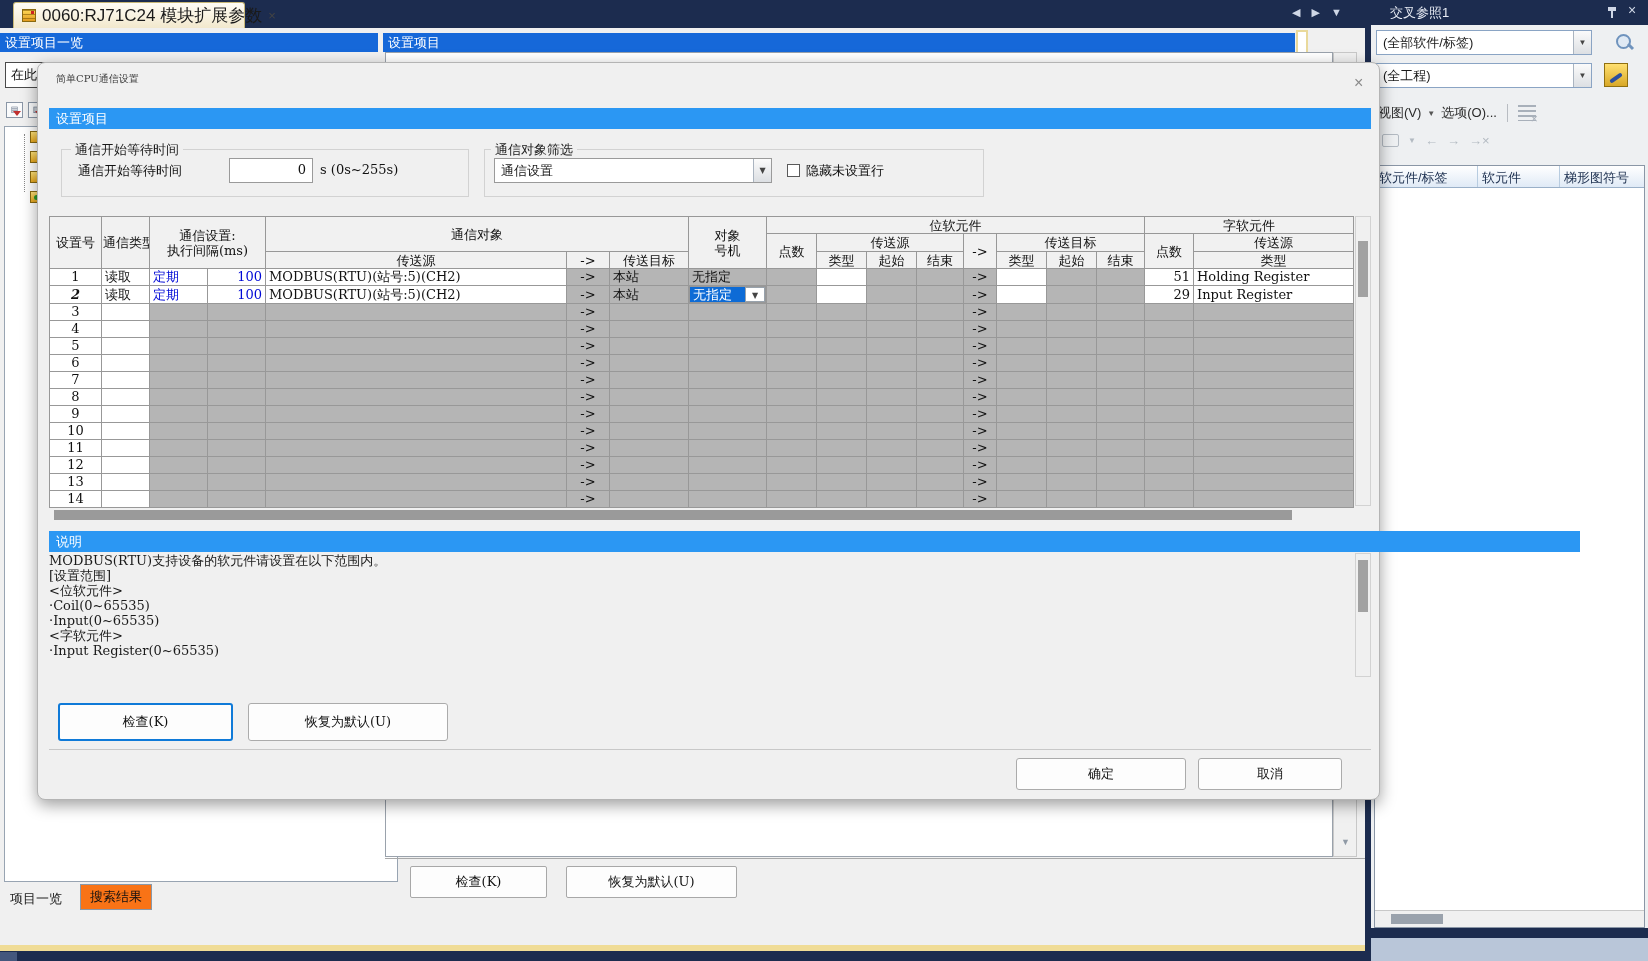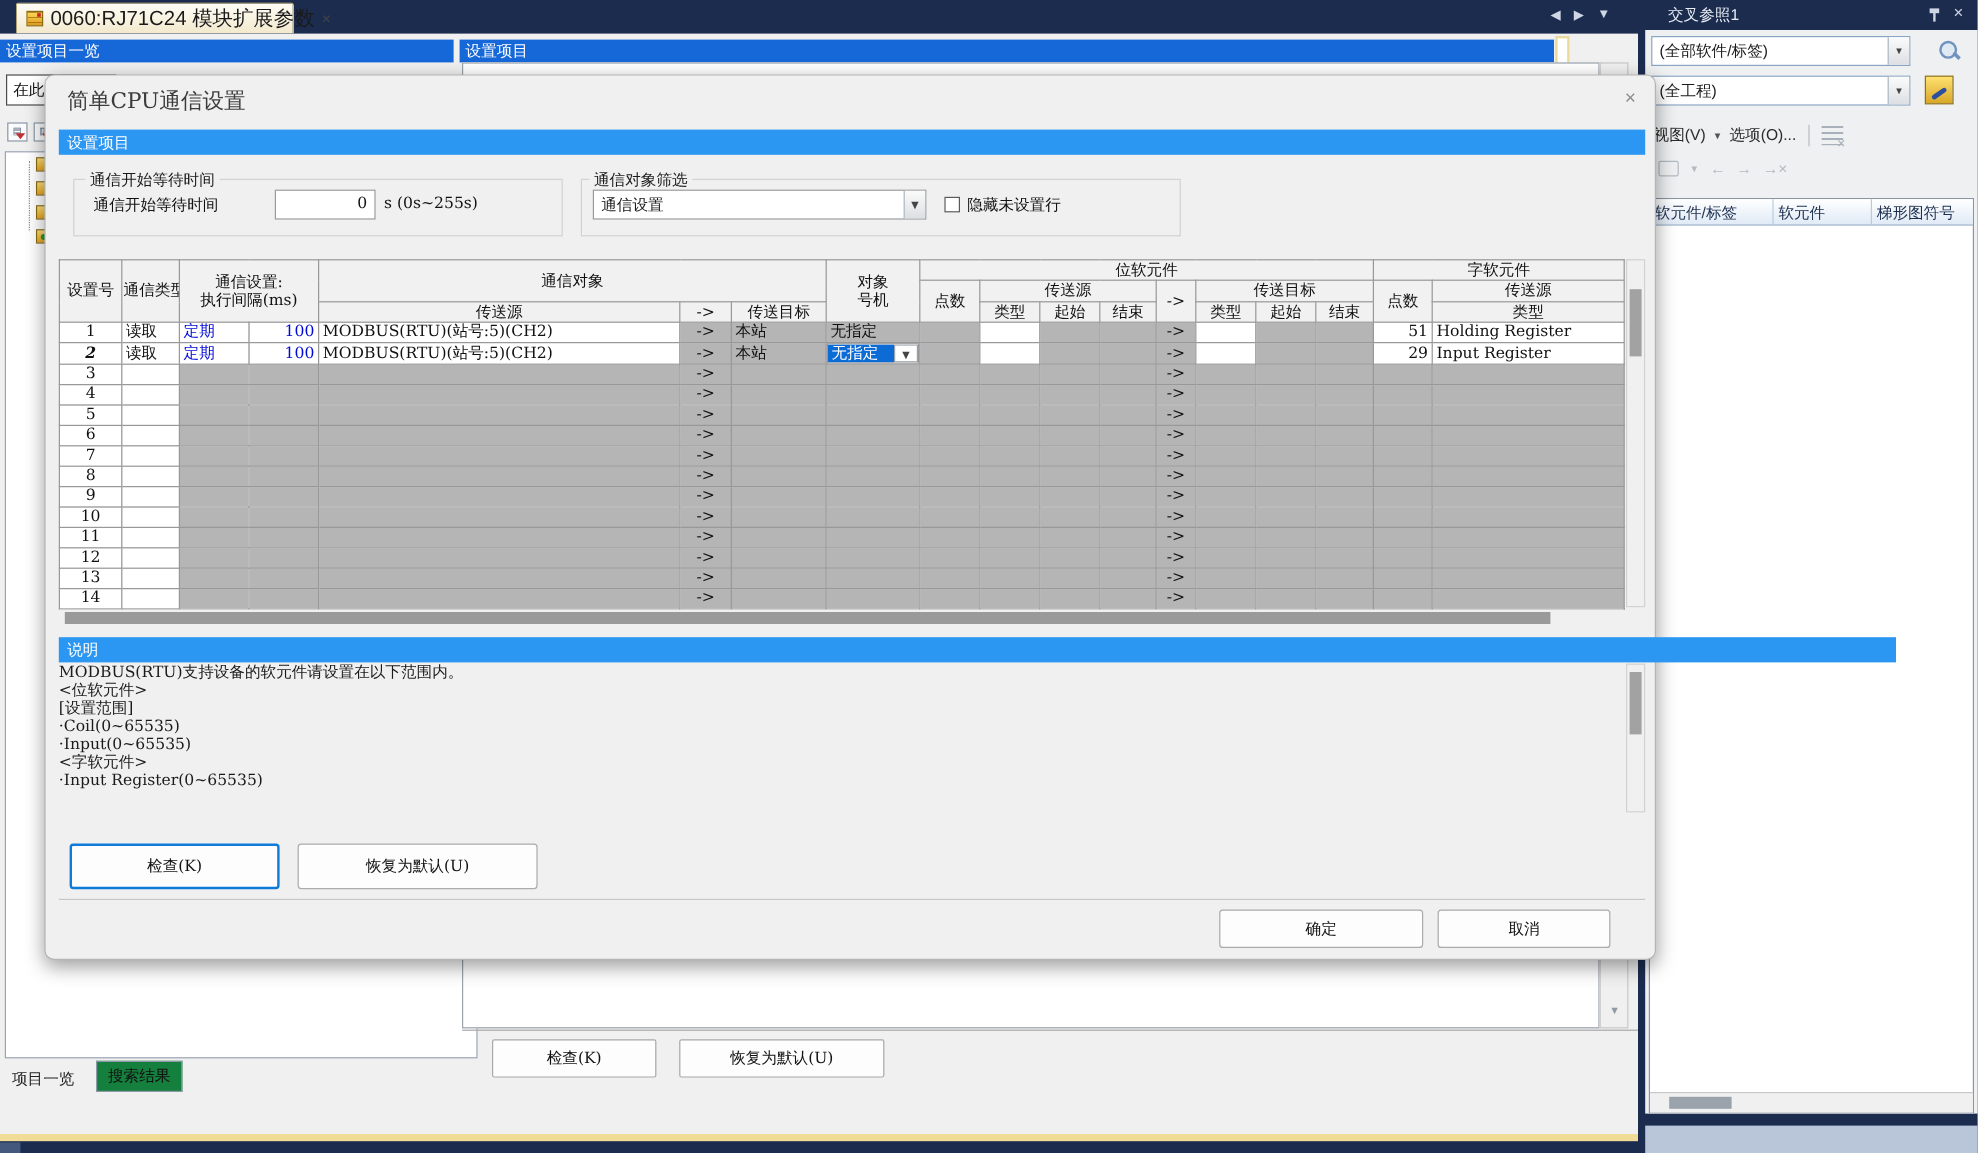--- a/index.html
+++ b/index.html
@@ -26,21 +26,21 @@
   #search-box { left:5px; top:62px; width:92px; height:26px; background:#fff; border:1px solid #4a4a4a; padding:3px 5px; }
   #left-toolbar { left:6px; top:102px; display:flex; gap:5px; }
   .mini-icon { width:17px; height:16px; border:1px solid #8a96a6; background:#fafbfc; position:relative;
                font-size:8px; color:#5a6a80; text-align:center; line-height:14px; }
   .mini-icon::after { content:""; position:absolute; right:1px; bottom:1px; border-left:4px solid transparent; border-right:4px solid transparent; border-top:5px solid #c03030; }
   #tree-panel { left:4px; top:126px; width:394px; height:756px; background:#fff; border:1px solid #98a4b2; }
   .tree-line { left:24px; top:134px; width:1px; height:58px; border-left:1px dotted #888; }
   .tree-node { width:13px; height:12px; border:1px solid #8a6a10; background:linear-gradient(#ffe27a,#e8a81e); }
   .tree-node.green::after { content:""; display:block; width:5px; height:5px; margin:3px 0 0 3px; background:#2a9a2a; border-radius:50%; }
   #bottom-tab-1 { left:10px; top:890px; color:#222; }
-  #bottom-tab-2 { left:80px; top:884px; padding:3px 9px; background:#15803d; border:1px solid #8a98a8; }
+  #bottom-tab-2 { left:80px; top:884px; padding:3px 9px; background:#f97316; border:1px solid #8a98a8; }
   #under-content { left:385px; top:52px; width:948px; height:805px; background:#fff; border:1px solid #9aa2ac; }
   #under-scrollcol { left:1333px; top:52px; width:24px; height:805px; background:#f0f0f0; border:1px solid #c8c8c8; }
   #under-down-arrow { left:1337px; top:834px; width:17px; height:16px; color:#909aa6; font-size:9px; text-align:center; line-height:16px; }
   #under-sep { left:385px; top:858px; width:980px; height:1px; background:#a8a8a8; }
   .win-btn { background:#fdfdfd; border:1px solid #a8a8a8; text-align:center; font-size:13px; color:#111;
              display:flex; align-items:center; justify-content:center; border-radius:2px; }
   #under-check { left:410px; top:866px; width:137px; height:32px; }
   #under-restore { left:566px; top:866px; width:171px; height:32px; }
   #yellow-strip { left:0; top:945px; width:1365px; height:6px; background:#f0dc96; }
   #corner-chip { left:0; top:952px; width:17px; height:9px; background:#44577d; }
@@ -73,21 +73,21 @@
   #xref-head { display:flex; height:22px; background:linear-gradient(#ffffff,#e0eaf6); border-bottom:1px solid #9ab0c8; color:#1d3050; }
   #xref-head .hc { padding:3px 4px; border-right:1px solid #b8cce0; overflow:hidden; white-space:nowrap; }
   #xref-hscroll { position:absolute; left:0; bottom:0; width:100%; height:17px; background:#f0f0f0; border-top:1px solid #c8c8c8; }
   #xref-hthumb { position:absolute; left:16px; top:3px; width:52px; height:10px; background:#9aa2ac; }
   #xref-status { left:1371px; top:938px; width:277px; height:23px; background:#b9c6d9; }
 
   
   #dialog { left:37px; top:62px; width:1343px; height:738px; background:#f0f0f0; border:1px solid #b4b4b4;
             border-radius:8px; box-shadow:0 5px 16px rgba(0,0,0,.38); z-index:50; }
   #dialog .in { position:absolute; }
-  #dlg-title { left:18px; top:9px; font-size:18px; color:#3c3c3c; }
+  #dlg-title { left:18px; top:9px; font-size:10px; color:#3c3c3c; }
   #dlg-close { left:1316px; top:11px; font-size:16px; color:#8a8a8a; }
   .blue-bar { background:#2b97f3; color:#fff; padding:2px 7px; height:21px; }
   #dlg-sec-bar { left:11px; top:45px; width:1322px; }
   .grp { border:1px solid #d2d2d2; }
   .grp-legend { background:#f0f0f0; padding:0 4px; color:#1a1a1a; }
   #wait-grp { left:23px; top:86px; width:408px; height:48px; }
   #wait-legend { left:33px; top:78px; }
   #wait-label { left:40px; top:99px; }
   #wait-input { left:191px; top:95px; width:84px; height:25px; background:#fff; border:1px solid #9a9a9a; text-align:right; padding:3px 6px; }
   #wait-unit { left:282px; top:99px; }
@@ -589,22 +589,22 @@
     <div class="vthumb" id="tbl-vthumb"></div>
   </div>
   <div class="in" id="tbl-hscroll">
     <div id="tbl-hthumb"></div>
   </div>
 
   <div class="in blue-bar" id="desc-bar">说明</div>
   <div class="in" id="desc-area">
     <div id="desc-lines">
         <div class="desc-line">MODBUS(RTU)支持设备的软元件请设置在以下范围内。</div>
+        <div class="desc-line">[设置范围]</div>
         <div class="desc-line">&lt;位软元件&gt;</div>
-        <div class="desc-line">[设置范围]</div>
         <div class="desc-line">·Coil(0~65535)</div>
         <div class="desc-line">·Input(0~65535)</div>
         <div class="desc-line">&lt;字软元件&gt;</div>
         <div class="desc-line">·Input Register(0~65535)</div>
       </div>
   </div>
   <div class="in vscroll" id="desc-vscroll">
     <div class="vthumb" id="desc-vthumb"></div>
   </div>
 

